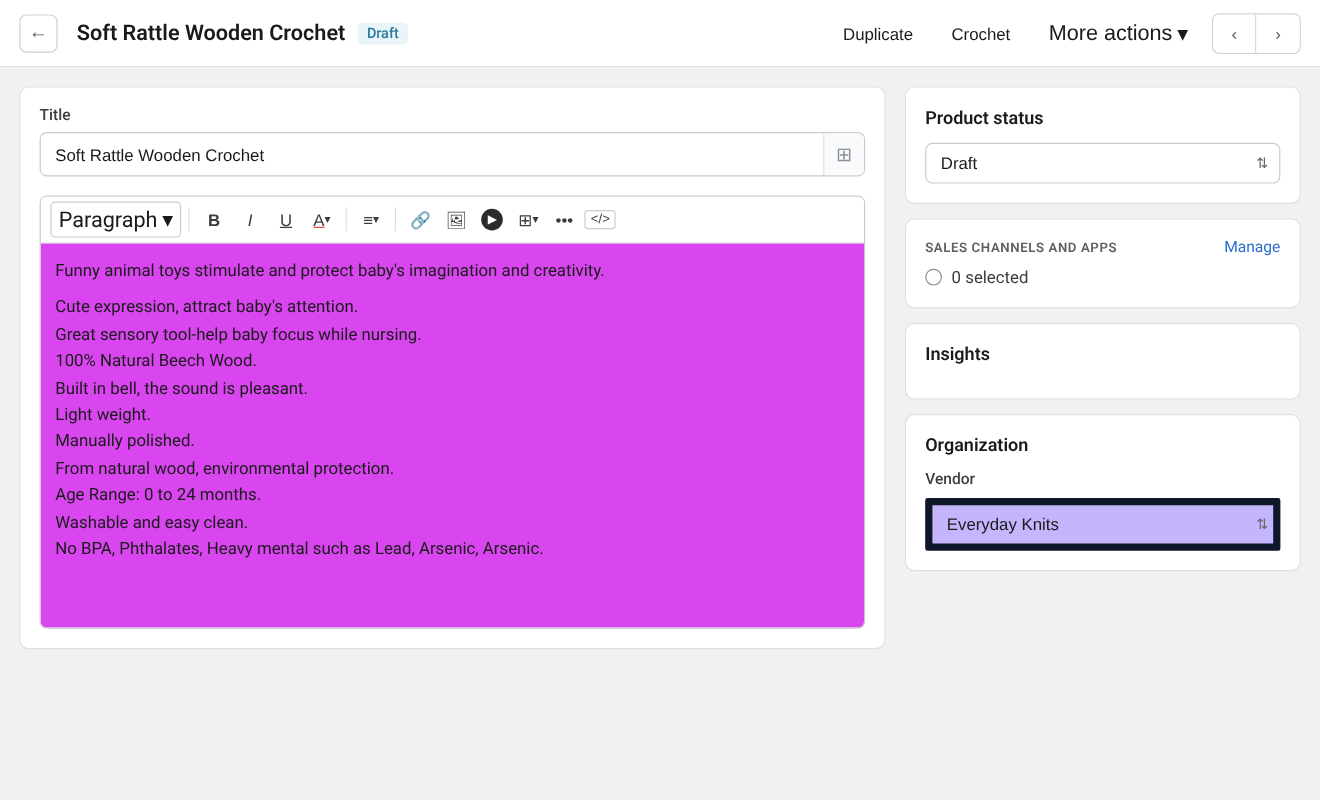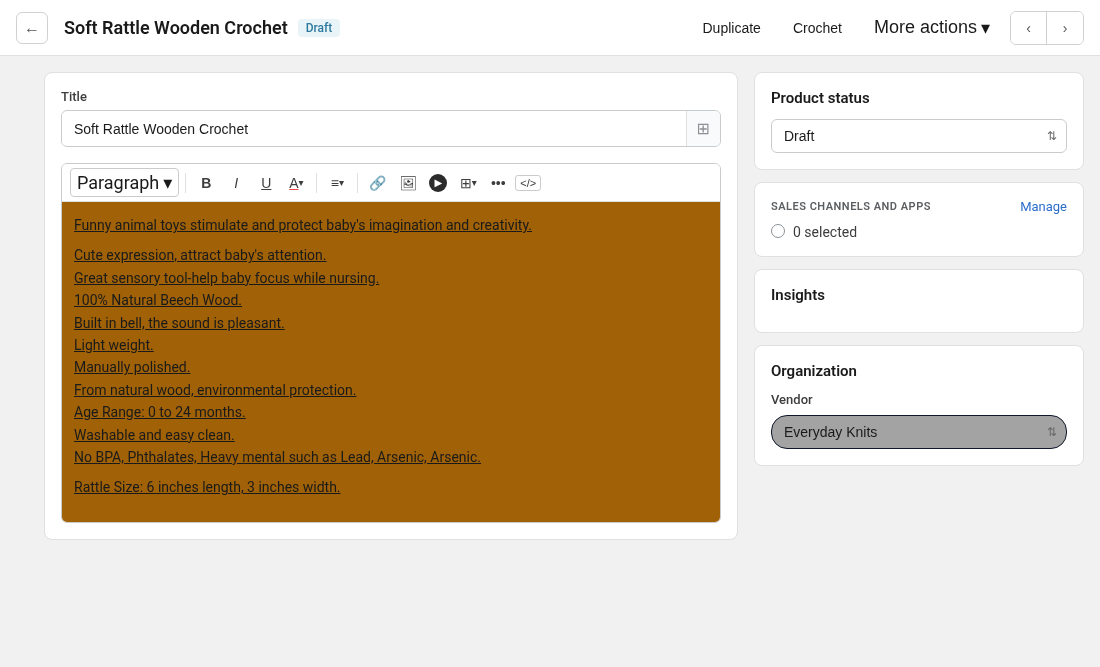--- a/index.html
+++ b/index.html
@@ -107,21 +107,20 @@
       padding: 16px;
       gap: 16px;
     }
 
     
     .left-panel {
       flex: 1;
       display: flex;
       flex-direction: column;
       gap: 0;
-      margin-left: 28px;
     }
 
     .card {
       background: #fff;
       border: 1px solid #e0e0e0;
       border-radius: 8px;
       padding: 16px;
     }
 
     .field-label {
@@ -211,23 +210,22 @@
       color: #3d3d3d;
     }
     .toolbar-btn.bold { font-weight: 700; }
     .toolbar-btn.italic { font-style: italic; }
 
     .editor-content {
       padding: 12px;
       font-size: 14px;
       line-height: 1.6;
       color: #1a1a1a;
-      background: #a16207;
+      background: #d946ef;
       min-height: 320px;
-      text-decoration: underline;
     }
     .editor-content p { margin-bottom: 8px; }
     .editor-content p:last-child { margin-bottom: 0; }
 
     
     .right-panel {
       width: 330px;
       display: flex;
       flex-direction: column;
       gap: 12px;
@@ -314,26 +312,26 @@
       line-height: 1.5;
     }
 
     .vendor-select-wrapper {
       position: relative;
       margin-top: 8px;
     }
     .vendor-select {
       width: 100%;
       appearance: none;
-      border: 1px solid #0f172a;
-      border-radius: 16px;
+      border: 6px solid #0f172a;
+      border-radius: 2px;
       padding: 8px 12px;
       font-size: 14px;
       color: #1a1a1a;
-      background: #a3a3a3;
+      background: #c4b5fd;
       cursor: pointer;
     }
     .vendor-select-arrow {
       position: absolute;
       right: 10px;
       top: 50%;
       transform: translateY(-50%);
       pointer-events: none;
       color: #666;
       font-size: 12px;
@@ -428,21 +426,20 @@
           <p>Cute expression, attract baby's attention.<br>
           Great sensory tool-help baby focus while nursing.<br>
           100% Natural Beech Wood.<br>
           Built in bell, the sound is pleasant.<br>
           Light weight.<br>
           Manually polished.<br>
           From natural wood, environmental protection.<br>
           Age Range: 0 to 24 months.<br>
           Washable and easy clean.<br>
           No BPA, Phthalates, Heavy mental such as Lead, Arsenic, Arsenic.</p>
-          <p>Rattle Size: 6 inches length, 3 inches width.</p>
         </div>
       </div>
 
     </div>
   </div>
 
   <div class="right-panel">
 
     <div class="right-card">
       <div class="right-card-title">Product status</div>

